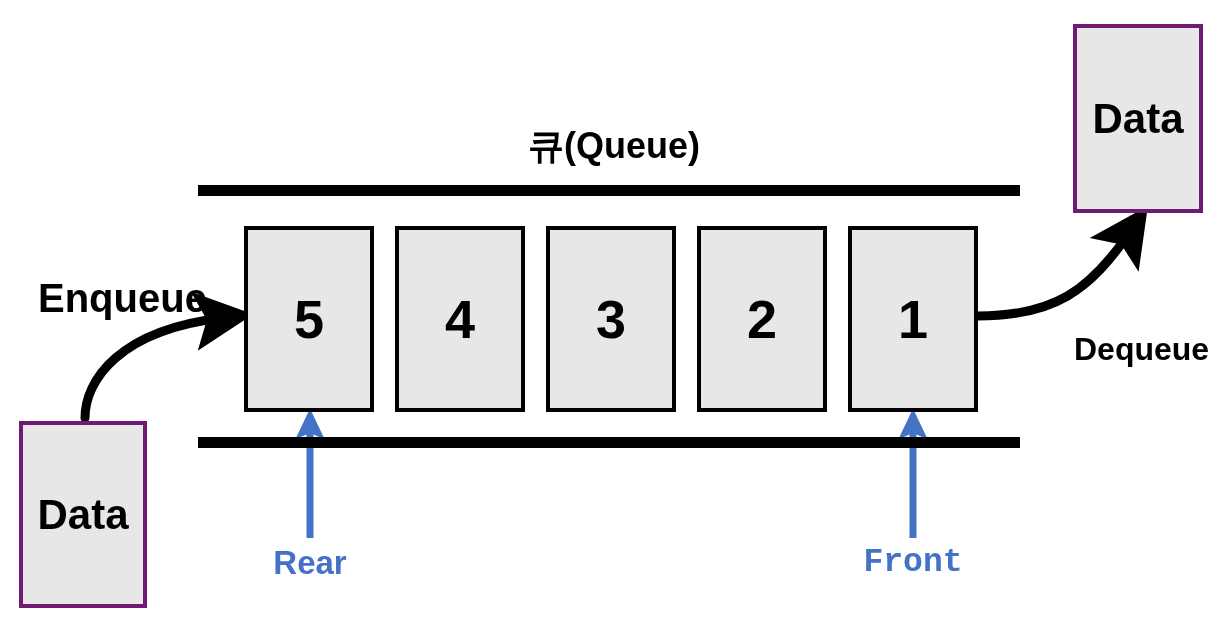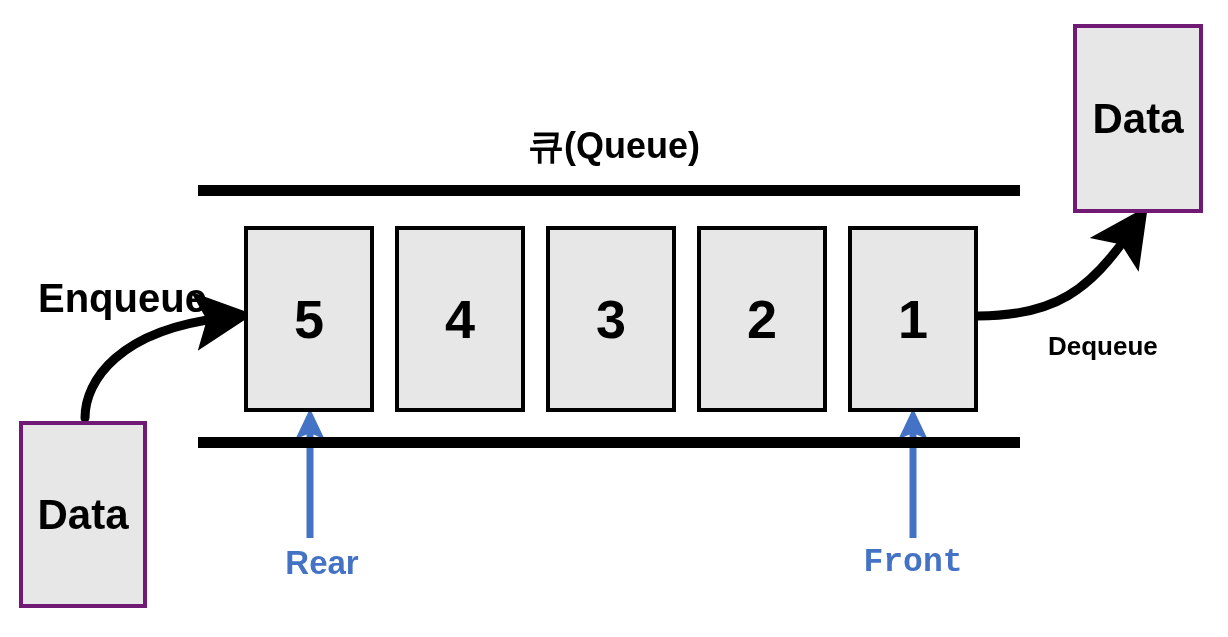--- a/index.html
+++ b/index.html
@@ -90,35 +90,35 @@
     text-align: center;
     font-size: 36px;
     font-weight: bold;
   }
   #enqueue-label {
     left: 38px; top: 278px;
     font-size: 40px;
     font-weight: bold;
   }
   #dequeue-label {
-    left: 1048px; top: 333px;
-    font-size: 26px;
+    left: 1074px; top: 333px;
+    font-size: 32px;
     font-weight: bold;
   }
   .pointer-label {
     position: absolute;
     font-family: "Liberation Sans", sans-serif;
     font-size: 33px;
     font-weight: bold;
     color: #4472c4;
     white-space: nowrap;
     line-height: 1;
     text-align: center;
   }
-  #rear-label  { left: 257px; top: 546px; width: 130px; }
+  #rear-label  { left: 245px; top: 546px; width: 130px; }
   #front-label { left: 848px; top: 546px; width: 130px; font-family: Liberation Mono, monospace; }
 </style>
 </head>
 <body>
 
 <div id="canvas">
 
   <svg class="svg-layer" viewBox="0 0 1228 637">
     <defs>
       <marker id="arrow-black" markerWidth="7" markerHeight="7" refX="3.1" refY="3.5" orient="auto" markerUnits="strokeWidth">

